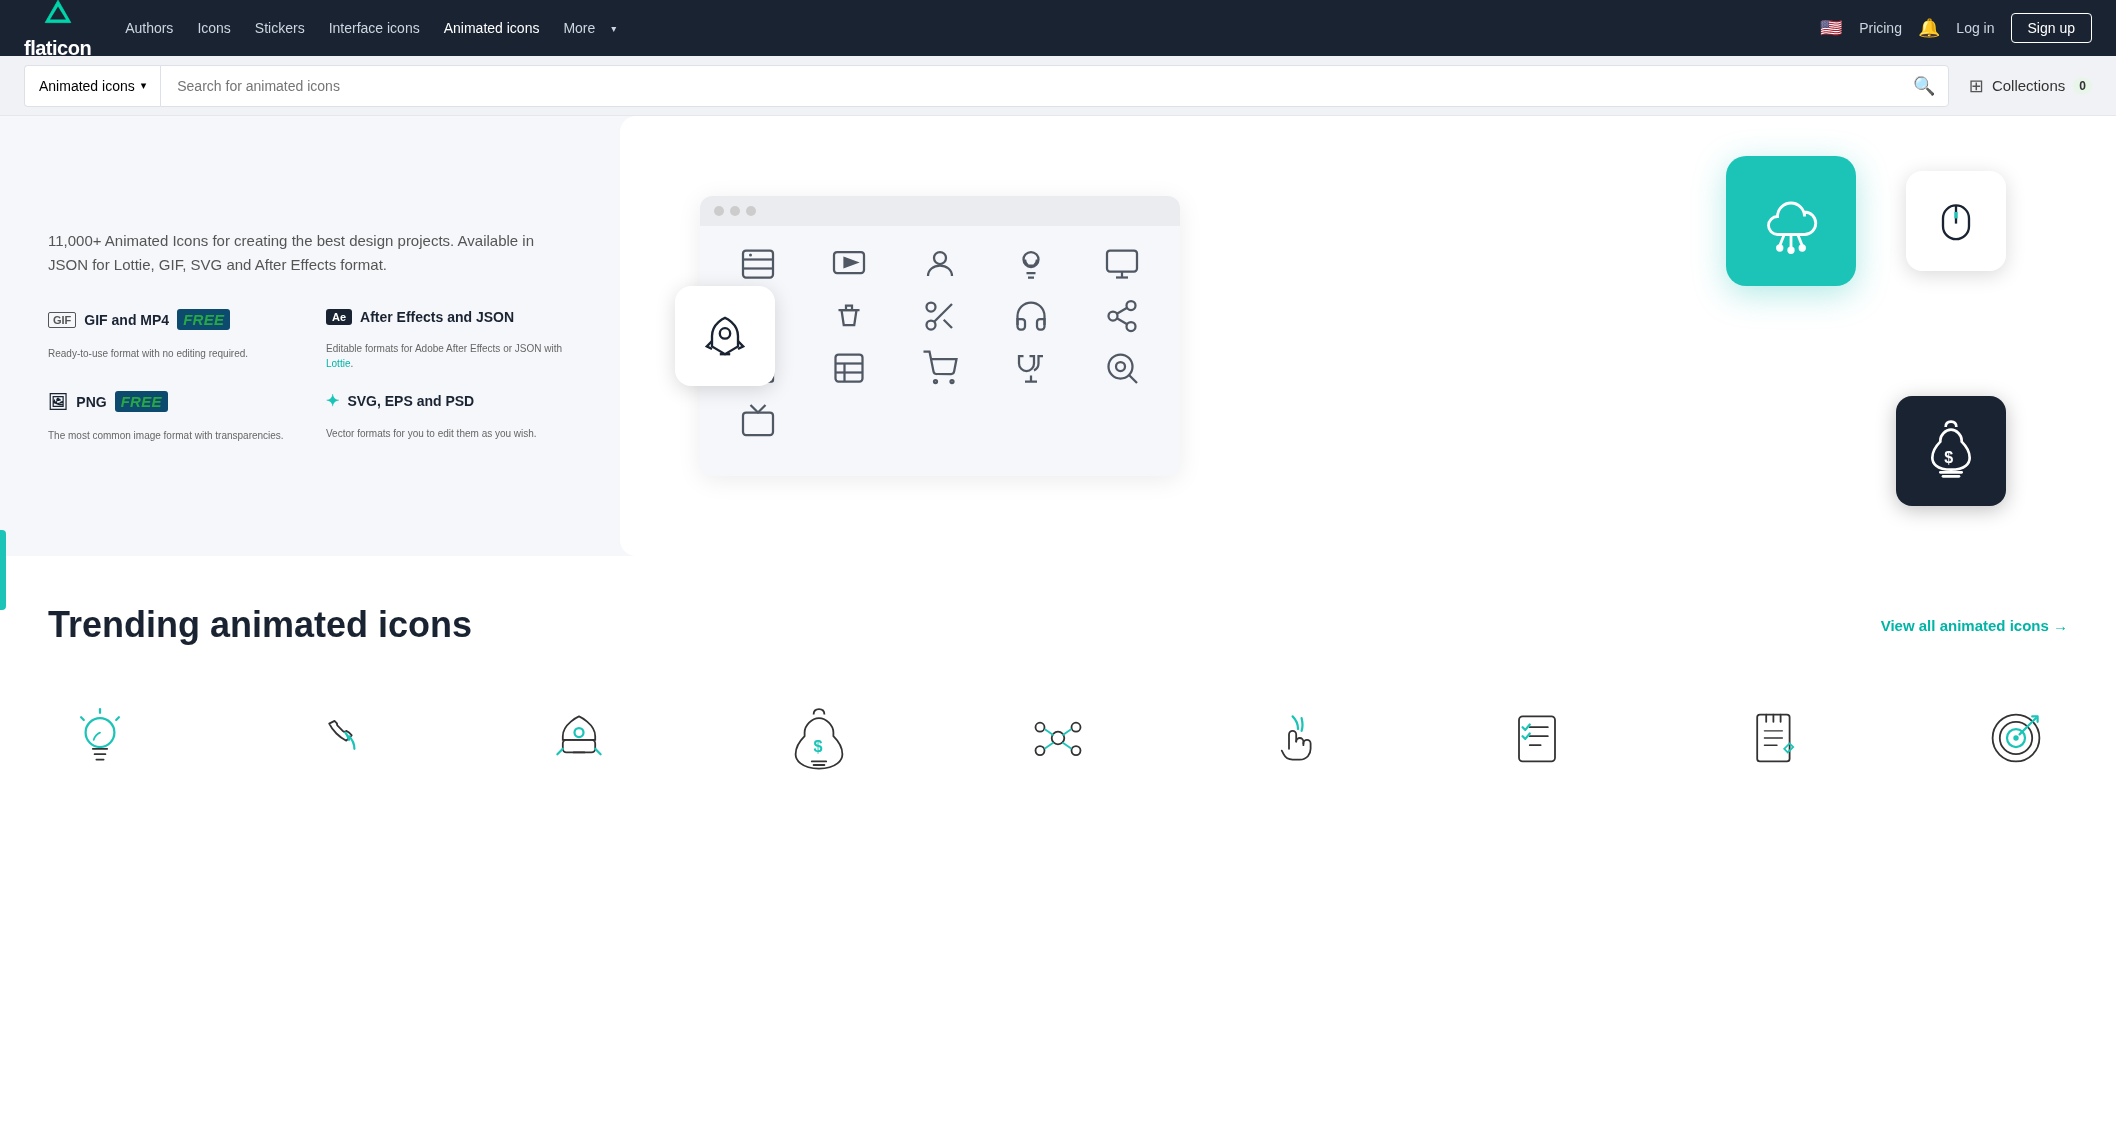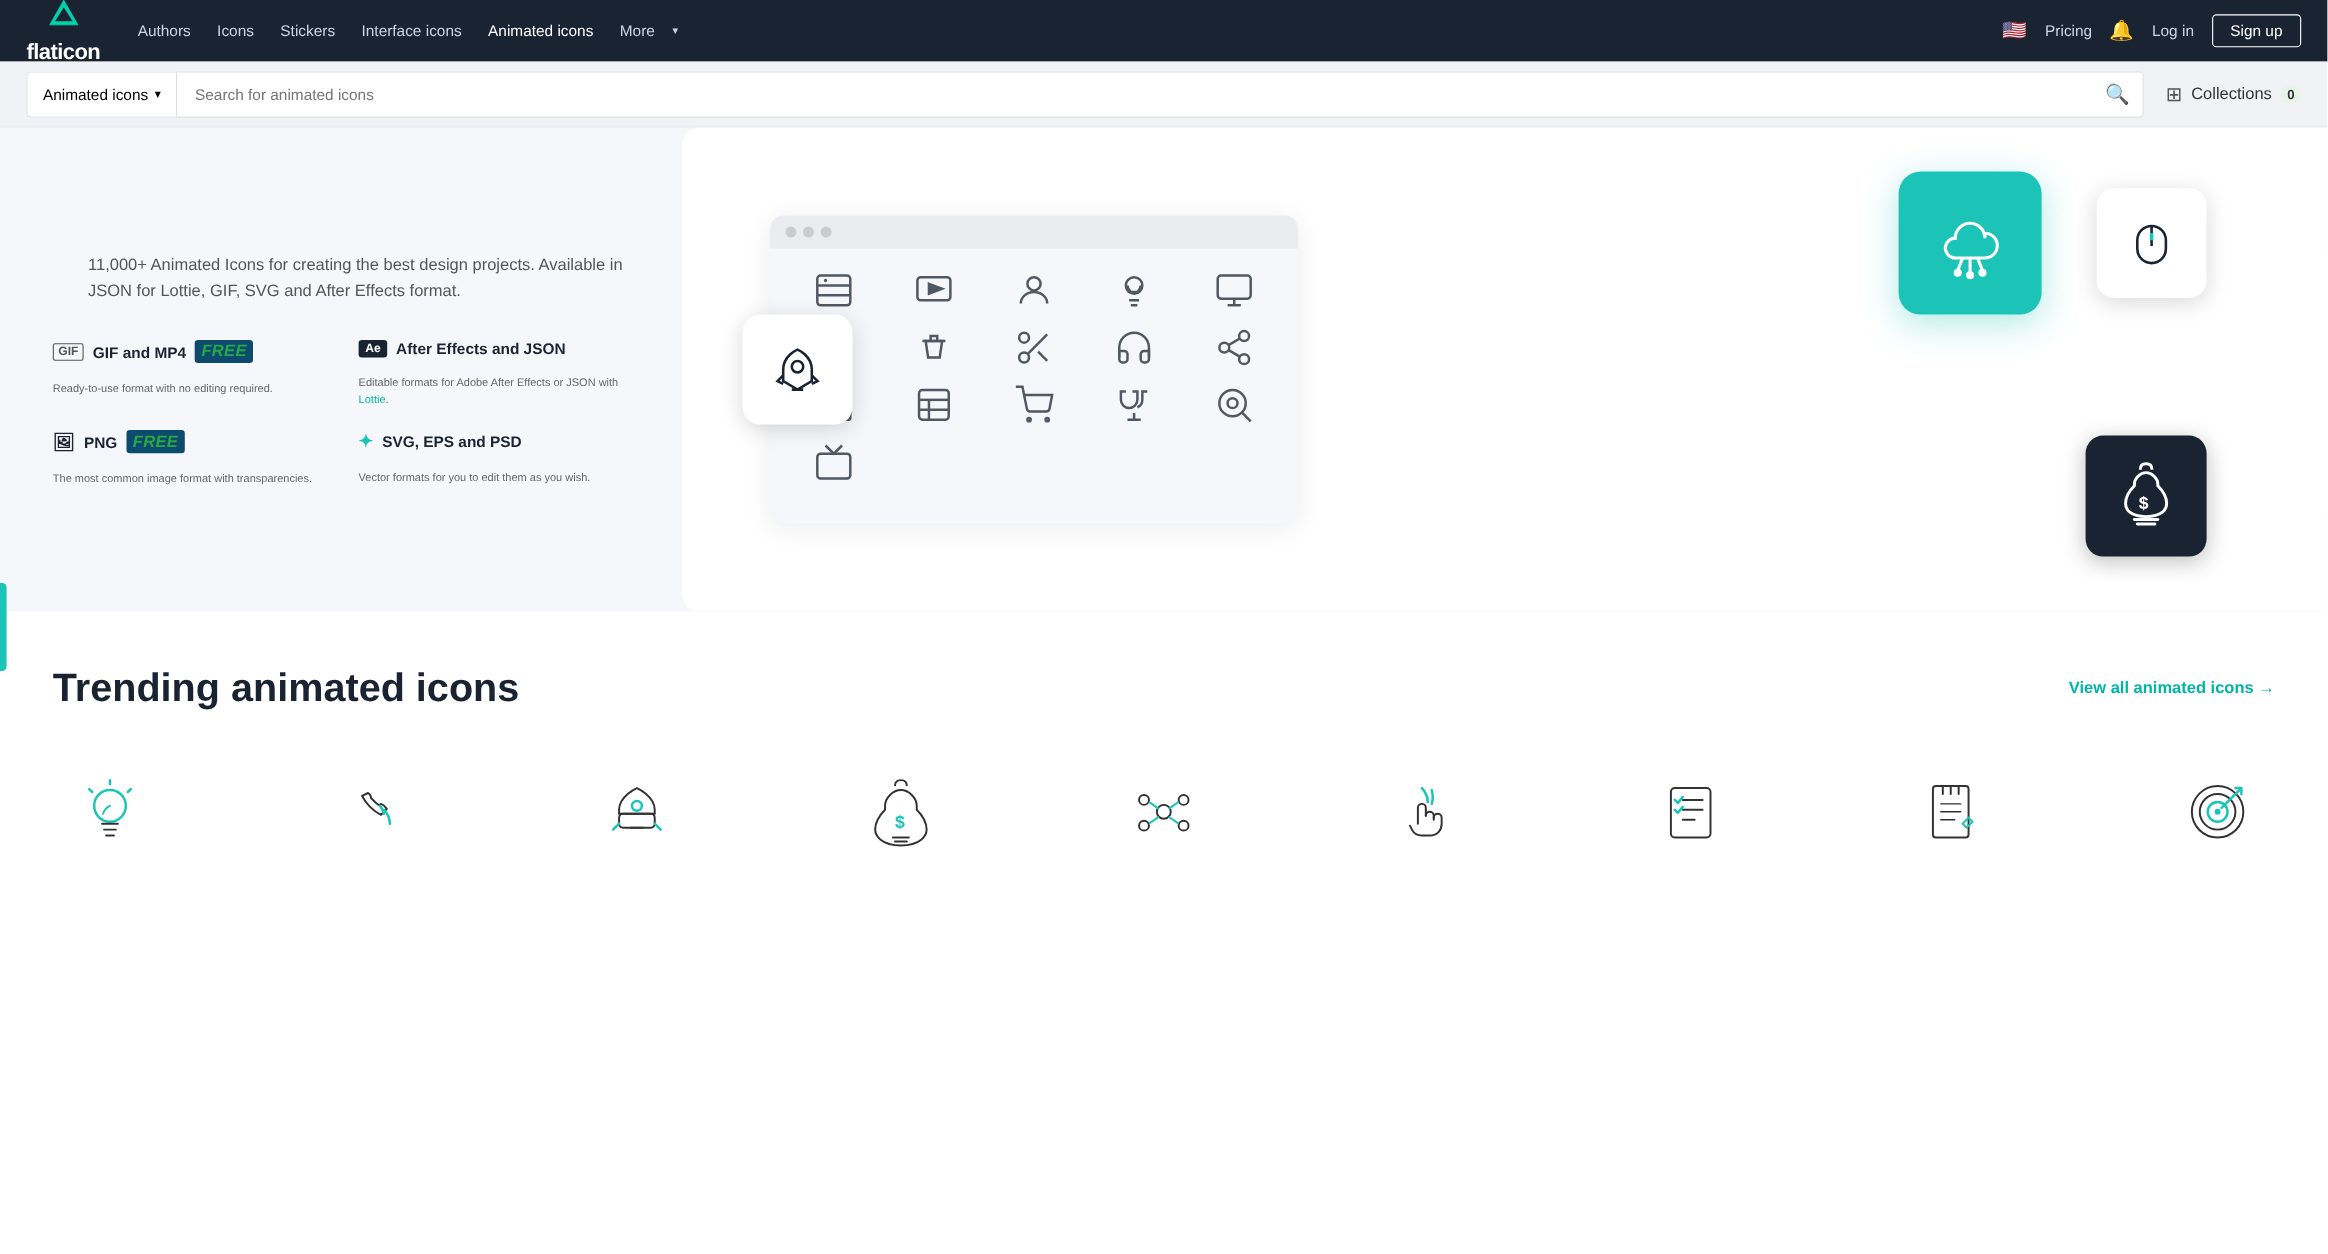--- a/index.html
+++ b/index.html
@@ -193,21 +193,20 @@
       line-height: 1.15;
       margin-bottom: 18px;
       max-width: 520px;
     }
     .hero-subtitle {
       font-size: 15px;
       color: #555;
       line-height: 1.6;
       max-width: 520px;
       margin-bottom: 32px;
-      margin-left: 32px;
     }
     .features-grid {
       display: grid;
       grid-template-columns: 1fr 1fr;
       gap: 20px 32px;
     }
     .feature-item {
       display: flex;
       flex-direction: column;
       gap: 16px;

